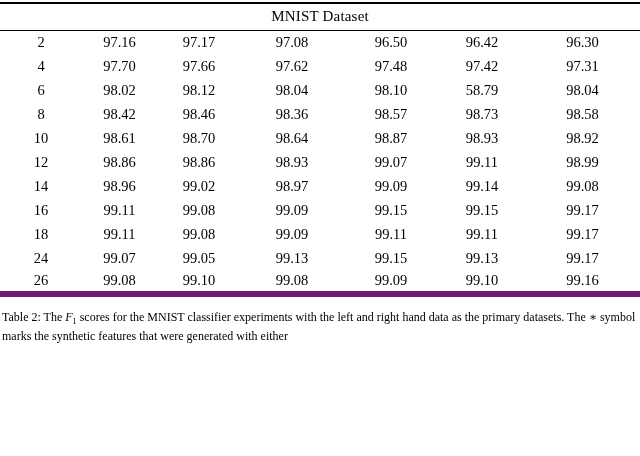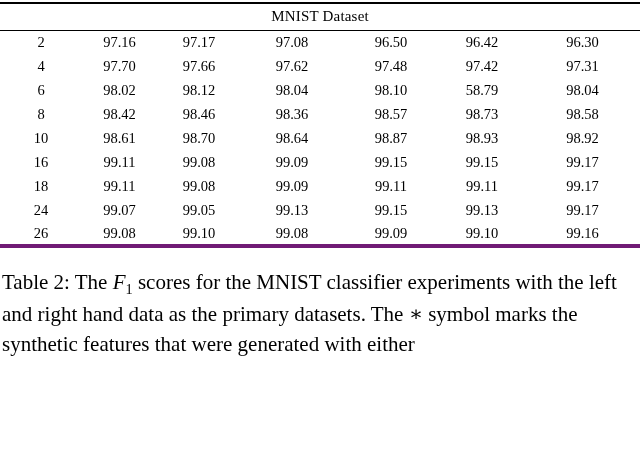--- a/index.html
+++ b/index.html
@@ -11,44 +11,44 @@
     font-family: "Liberation Serif", "DejaVu Serif", serif;
     overflow: hidden;
   }
   .page { padding-top: 2px; }
 
   table.paper-table {
     width: 640px;
     table-layout: fixed;
     border-collapse: collapse;
     border-top: 2px solid #000;
-    border-bottom: 4px solid #701a75;
+    border-bottom: 6px solid #701a75;
     font-size: 14.5px;
   }
   th, td { font-weight: normal; text-align: center; vertical-align: middle; }
 
   tr.title-row th {
     height: 27px;
     font-size: 15px;
     border-bottom: 1px solid #000;
     letter-spacing: 0.2px;
   }
   tr.header-row th {
     height: 53px;
     border-bottom: 1px solid #000;
     font-size: 14.5px;
     line-height: 1.45;
   }
   tbody td { height: 24px; }
   td.bold { font-weight: normal; }
 
   .caption {
-    margin-top: 20px;
+    margin-top: 12px;
     padding: 0 2px;
-    font-size: 21px;
+    font-size: 12px;
     line-height: 1.4;
   }
   .caption i { font-style: italic; }
   .caption sub { font-size: 0.68em; }
 </style>
 </head>
 <body>
 
 <div class="page">
 
@@ -107,20 +107,38 @@
         <tr>
           <td>10</td>
           <td>98.61</td>
           <td class="bold">98.70</td>
           <td>98.64</td>
           <td>98.87</td>
           <td class="bold">98.93</td>
           <td>98.92</td>
         </tr>
         <tr>
+          <td>12</td>
+          <td>98.86</td>
+          <td>98.86</td>
+          <td class="bold">98.93</td>
+          <td>99.07</td>
+          <td class="bold">99.11</td>
+          <td>98.99</td>
+        </tr>
+        <tr>
+          <td>14</td>
+          <td>98.96</td>
+          <td class="bold">99.02</td>
+          <td>98.97</td>
+          <td>99.09</td>
+          <td class="bold">99.14</td>
+          <td>99.08</td>
+        </tr>
+        <tr>
           <td>16</td>
           <td class="bold">99.11</td>
           <td>99.08</td>
           <td>99.09</td>
           <td>99.15</td>
           <td>99.15</td>
           <td class="bold">99.17</td>
         </tr>
         <tr>
           <td>18</td>

